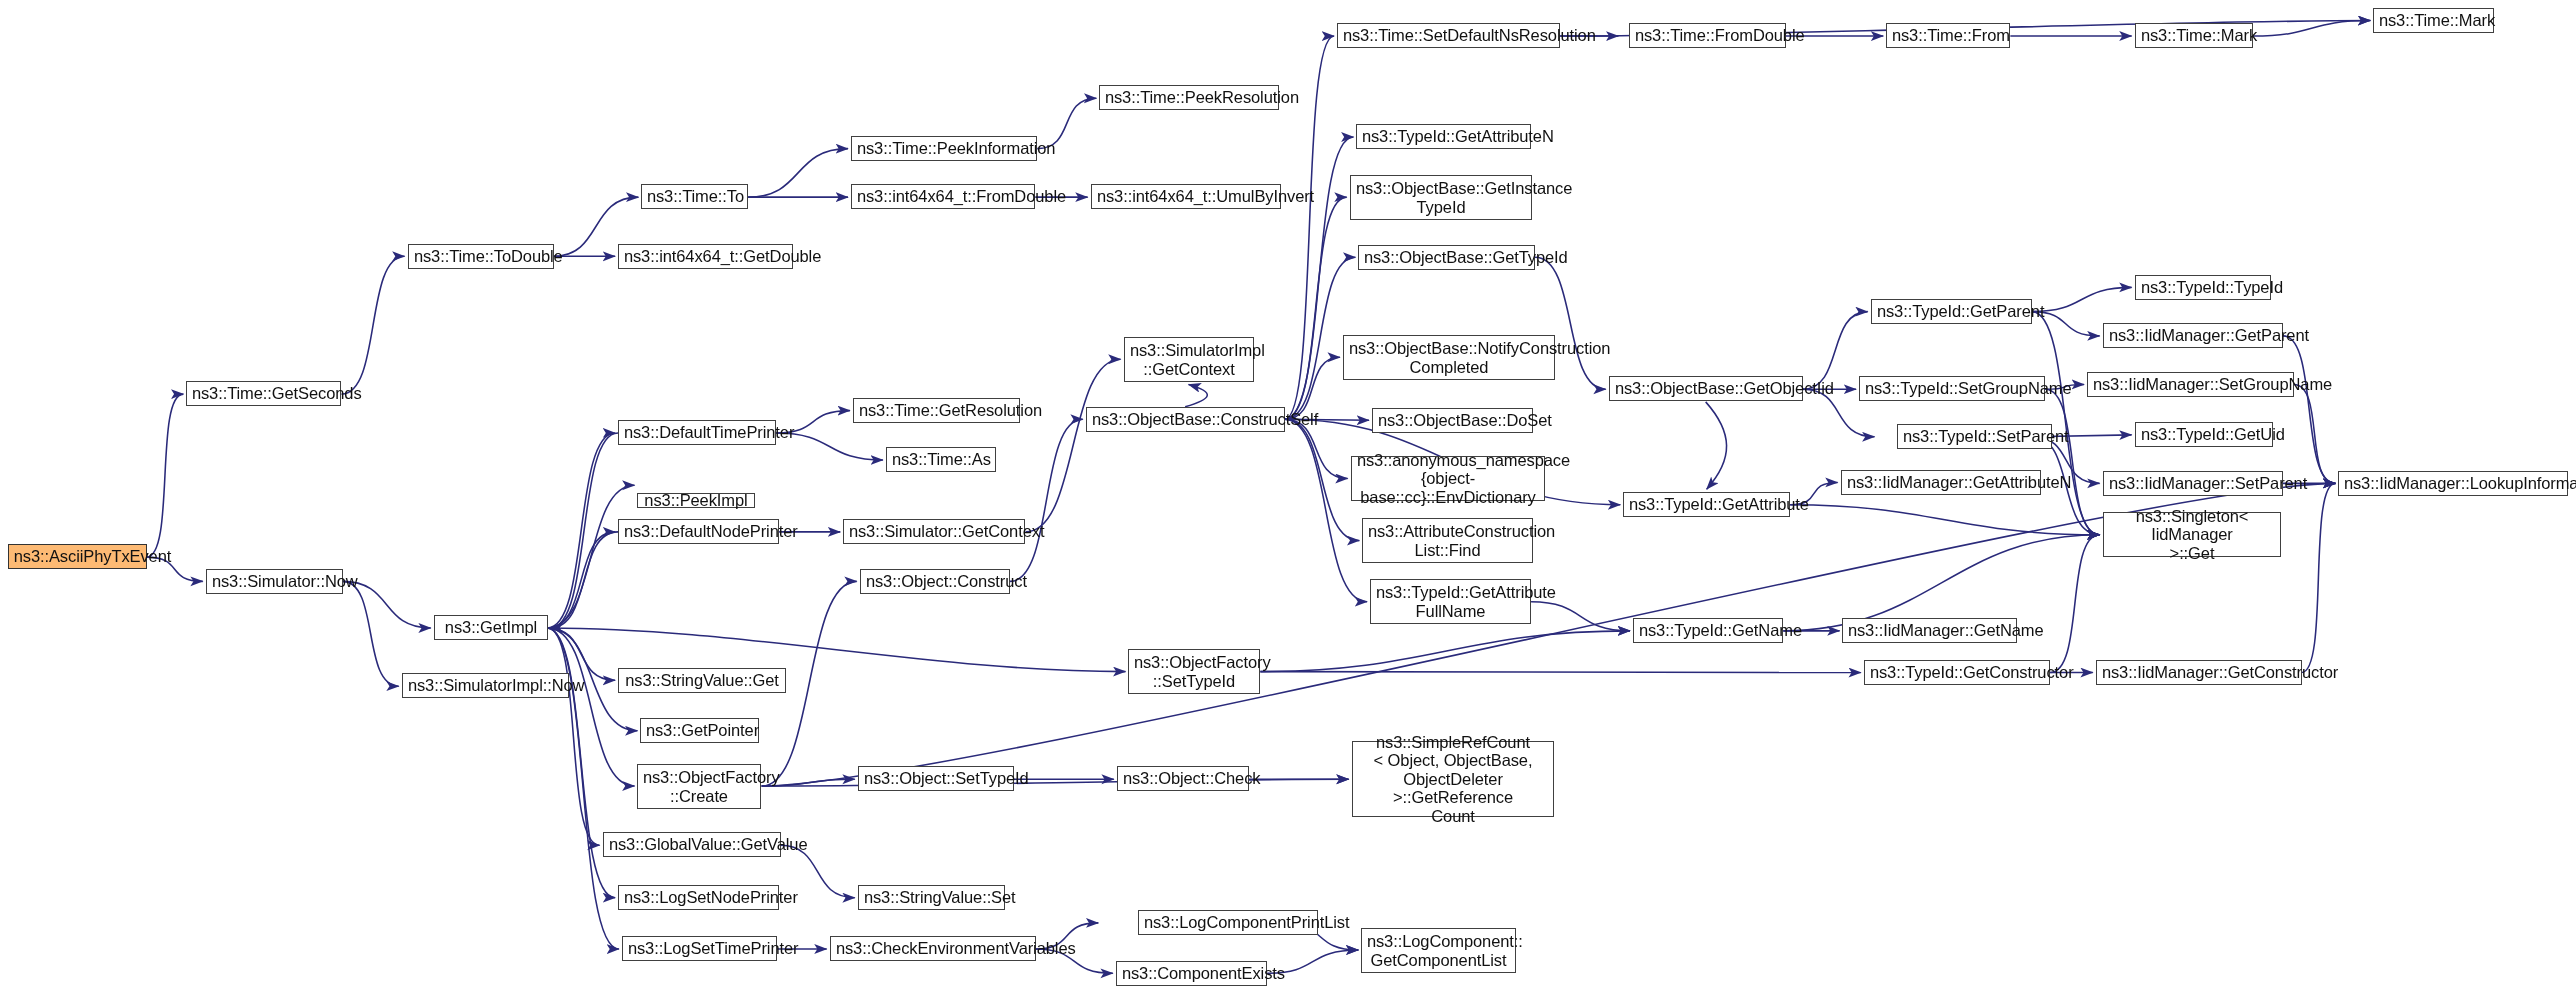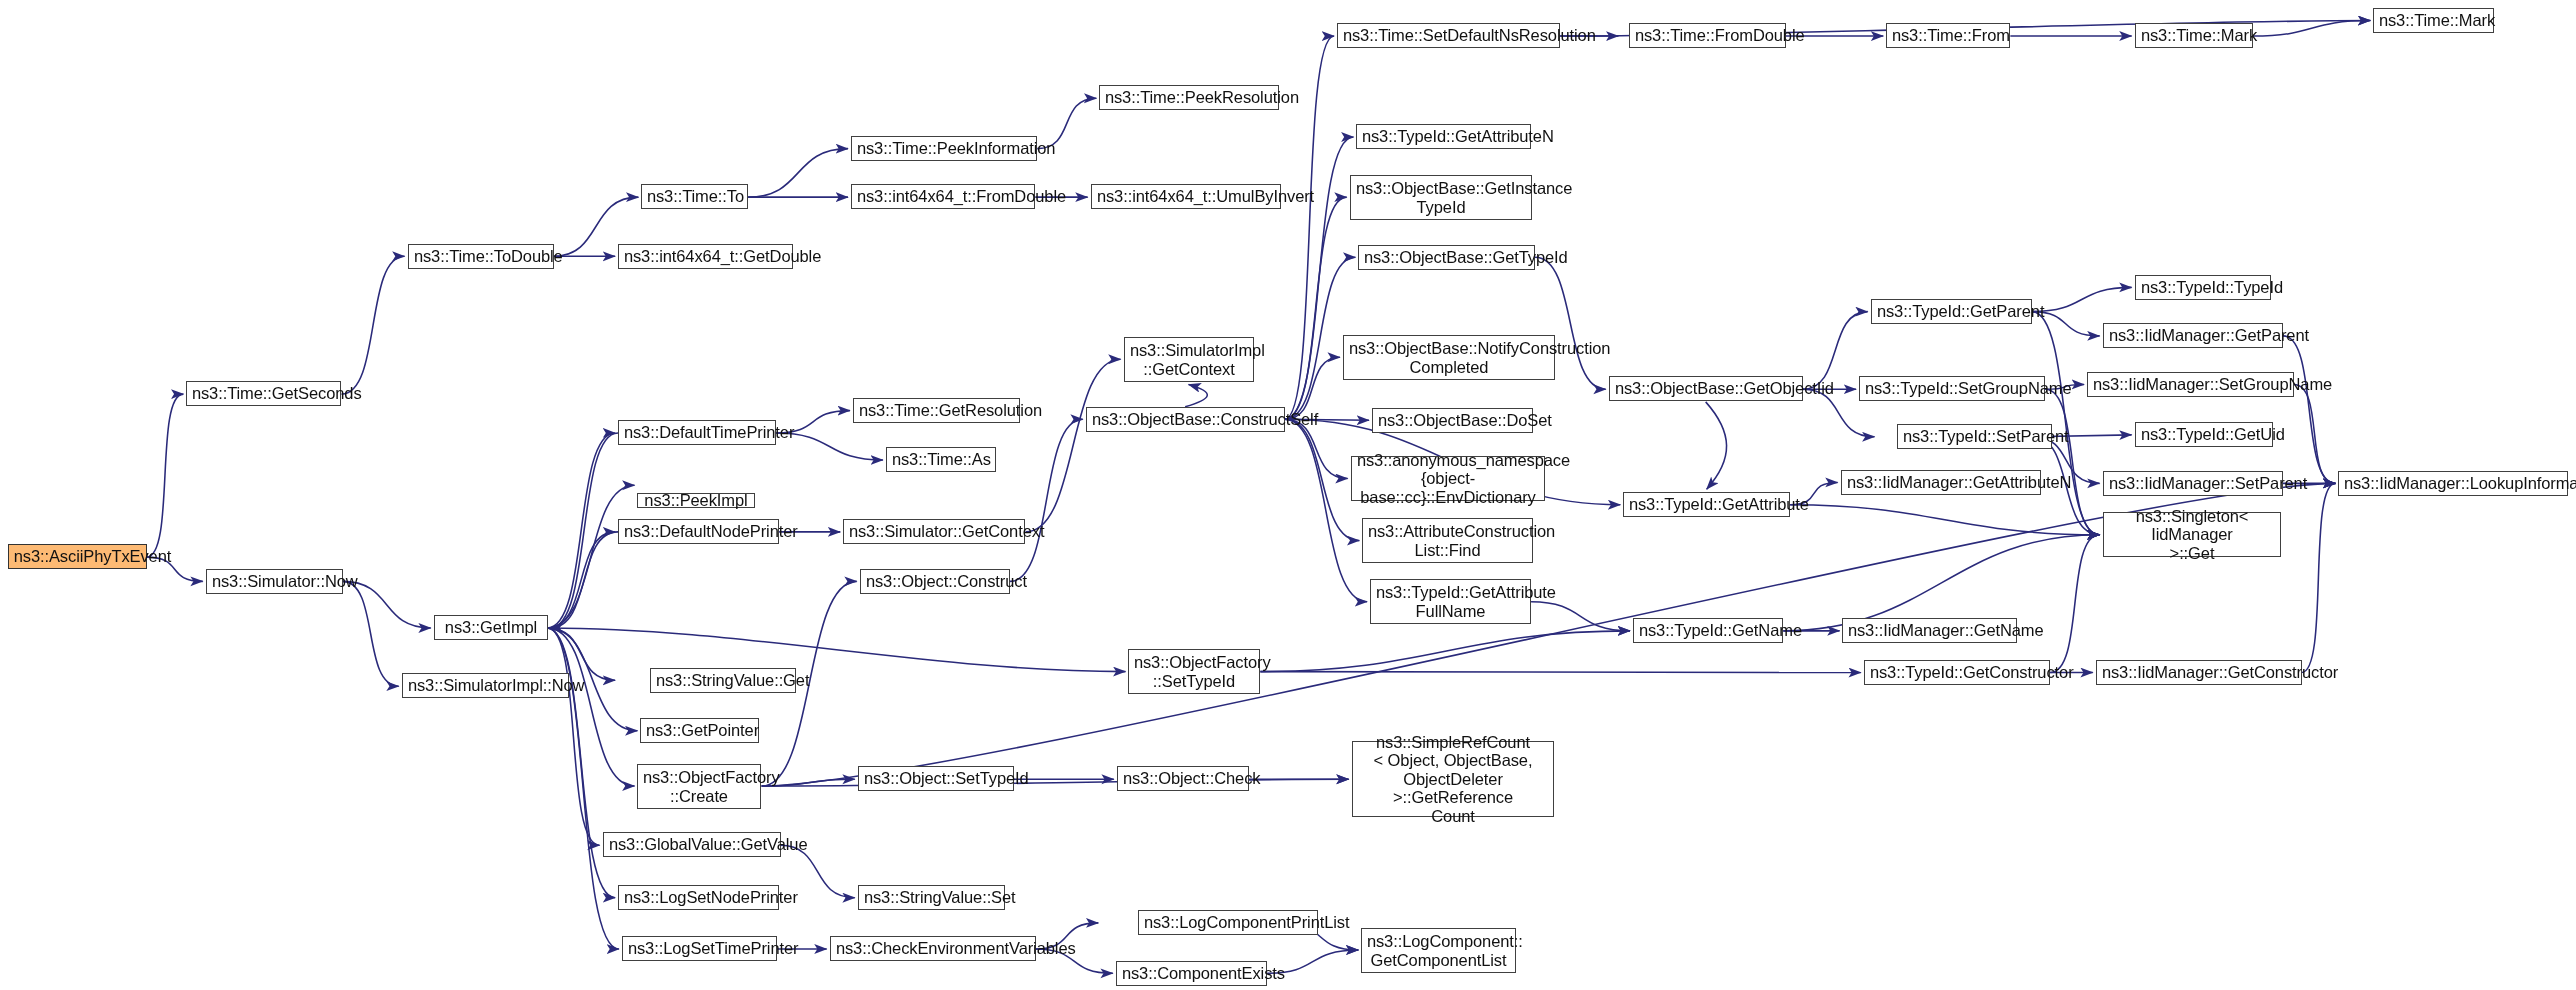--- a/index.html
+++ b/index.html
@@ -163,21 +163,21 @@
       <div class="node" style="left: 2373px; top: 7.8px; width: 121px; height: 25px;"><span class="lbl">ns3::Time::Mark</span></div>
       <div class="node" style="left: 434px; top: 615px; width: 114px; height: 25px;"><span class="lbl">ns3::GetImpl</span></div>
       <div class="node" style="left: 402px; top: 673px; width: 167px; height: 25px;"><span class="lbl">ns3::SimulatorImpl::Now</span></div>
       <div class="node" style="left: 618px; top: 420px; width: 158px; height: 25px;"><span class="lbl">ns3::DefaultTimePrinter</span></div>
       <div class="node" style="left: 853px; top: 398px; width: 167px; height: 25px;"><span class="lbl">ns3::Time::GetResolution</span></div>
       <div class="node" style="left: 886px; top: 447px; width: 110px; height: 25px;"><span class="lbl">ns3::Time::As</span></div>
       <div class="node" style="left: 637px; top: 493px; width: 118px; height: 15px;"><span class="lbl">ns3::PeekImpl</span></div>
       <div class="node" style="left: 618px; top: 519px; width: 161px; height: 25px;"><span class="lbl">ns3::DefaultNodePrinter</span></div>
       <div class="node" style="left: 843px; top: 519px; width: 182px; height: 25px;"><span class="lbl">ns3::Simulator::GetContext</span></div>
       <div class="node" style="left: 860px; top: 569px; width: 150px; height: 25px;"><span class="lbl">ns3::Object::Construct</span></div>
-      <div class="node" style="left: 650px; top: 668px; width: 146px; height: 25px;"><span class="lbl">ns3::StringValue::Get</span></div>
+      <div class="node" style="left: 618px; top: 668px; width: 168px; height: 25px;"><span class="lbl">ns3::StringValue::Get</span></div>
       <div class="node" style="left: 640px; top: 718px; width: 119px; height: 25px;"><span class="lbl">ns3::GetPointer</span></div>
       <div class="node" style="left: 637px; top: 764px; width: 124px; height: 45px;"><span class="lbl">ns3::ObjectFactory
 ::Create</span></div>
       <div class="node" style="left: 603px; top: 832px; width: 178px; height: 25px;"><span class="lbl">ns3::GlobalValue::GetValue</span></div>
       <div class="node" style="left: 618px; top: 885px; width: 161px; height: 25px;"><span class="lbl">ns3::LogSetNodePrinter</span></div>
       <div class="node" style="left: 622px; top: 936px; width: 155px; height: 25px;"><span class="lbl">ns3::LogSetTimePrinter</span></div>
       <div class="node" style="left: 1124px; top: 337px; width: 130px; height: 45px;"><span class="lbl">ns3::SimulatorImpl
 ::GetContext</span></div>
       <div class="node" style="left: 1086px; top: 407px; width: 199px; height: 25px;"><span class="lbl">ns3::ObjectBase::ConstructSelf</span></div>
       <div class="node" style="left: 1356px; top: 124px; width: 175px; height: 25px;"><span class="lbl">ns3::TypeId::GetAttributeN</span></div>

